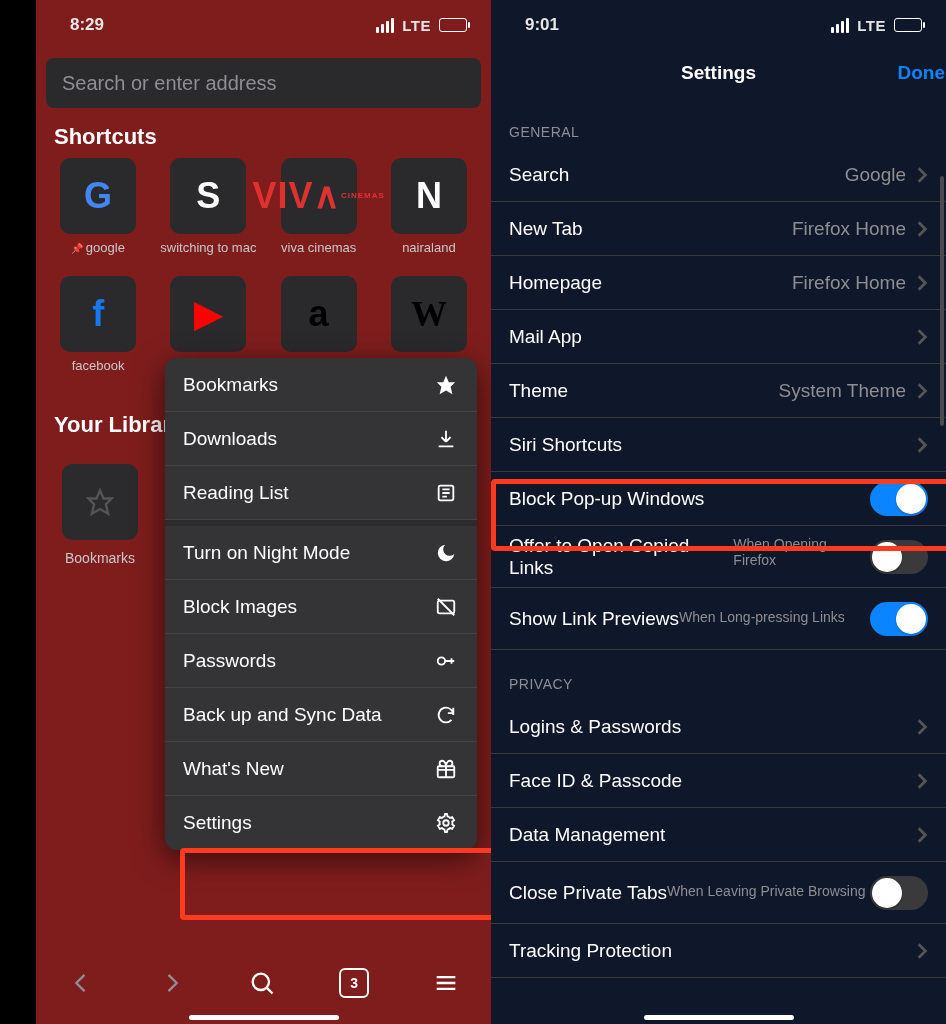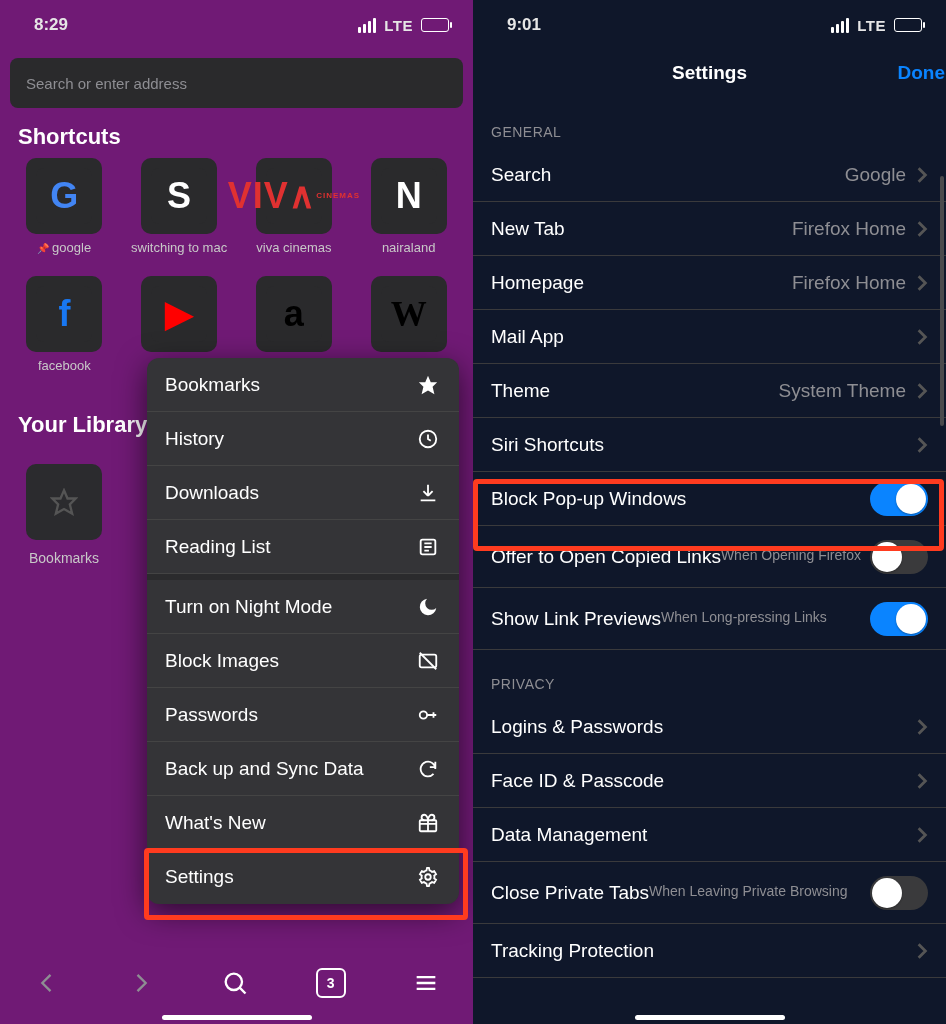--- a/index.html
+++ b/index.html
@@ -24,22 +24,22 @@
   .bars span:nth-child(4){height:15px;}
   .lte { font-size:15px; font-weight:600; letter-spacing:0.5px;}
   .batt { width:28px; height:14px; border:1.5px solid #fff; border-radius:3px; position:relative; }
   .batt::after{content:""; position:absolute; right:-4px; top:3px; width:2.5px; height:6px; background:#fff; border-radius:1px;}
   .batt .fill { height:100%; border-radius:1px; }
   .batt.white .fill{ width:78%; background:#fff;}
   .batt.yellow .fill{ width:60%; background:#ffcc00;}
   .time { font-size:17px; }
 
   
-  .ph-home { background:#701a75; }
-  .searchbar { margin:14px 10px 16px 10px; height:50px; background:#2a2a2c; border-radius:8px; display:flex; align-items:center; padding:0 16px; color:#8e8e93; font-size:15px;}
+  .ph-home { background:#7f1d1d;margin-left:36px; }
+  .searchbar { margin:14px 10px 16px 10px; height:50px; background:#2a2a2c; border-radius:8px; display:flex; align-items:center; padding:0 16px; color:#8e8e93; font-size:20px;}
   .section-title { font-size:22px; font-weight:700; color:#fff; padding:0 18px 8px 18px;}
   .grid { display:grid; grid-template-columns: repeat(4,1fr); gap:6px 6px; padding:0 10px; }
   .tile { display:flex; flex-direction:column; align-items:center; gap:6px; }
   .tile .iconbox { width:76px; height:76px; background:#2a2a2c; border-radius:10px; display:flex; align-items:center;justify-content:center; font-size:36px; font-weight:700;}
   .tile .lbl { font-size:13px; color:#c8c8c8; text-align:center; line-height:1.2; min-height:30px;}
   .pin { font-size:10px; margin-right:2px;}
 
   .iconbox.inner { width:56px; height:56px; border-radius:8px; display:flex; align-items:center;justify-content:center;}
   .ggl{background:#fff;color:#4285f4;}
   .sw{background:#2ecc40;color:#fff;}
@@ -192,29 +192,20 @@
   <div class="menu">
     <div class="row">
       <span>Bookmarks</span>
       <span class="ico">
         <svg width="22" height="22" viewBox="0 0 24 24" fill="#fff">
             <polygon points="12,2 15,9 22,9 17,14 19,22 12,18 5,22 7,14 2,9 9,9"></polygon>
           </svg>
       </span>
     </div>
     <div class="row">
-      <span>History</span>
-      <span class="ico">
-        <svg width="22" height="22" viewBox="0 0 24 24" fill="none" stroke="#fff" stroke-width="2">
-            <circle cx="12" cy="12" r="9"></circle>
-            <path d="M12 7v5l3 2"></path>
-          </svg>
-      </span>
-    </div>
-    <div class="row">
       <span>Downloads</span>
       <span class="ico">
         <svg width="22" height="22" viewBox="0 0 24 24" fill="none" stroke="#fff" stroke-width="2">
             <path d="M12 3v12m0 0l-5-5m5 5l5-5M4 20h16"></path>
           </svg>
       </span>
     </div>
     <div class="row">
       <span>Reading List</span>
       <span class="ico">

